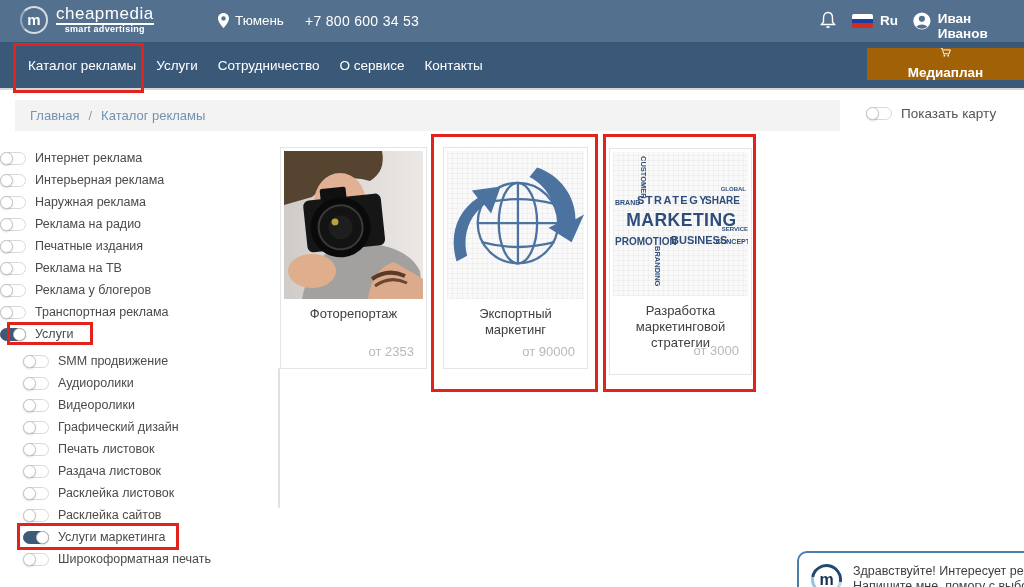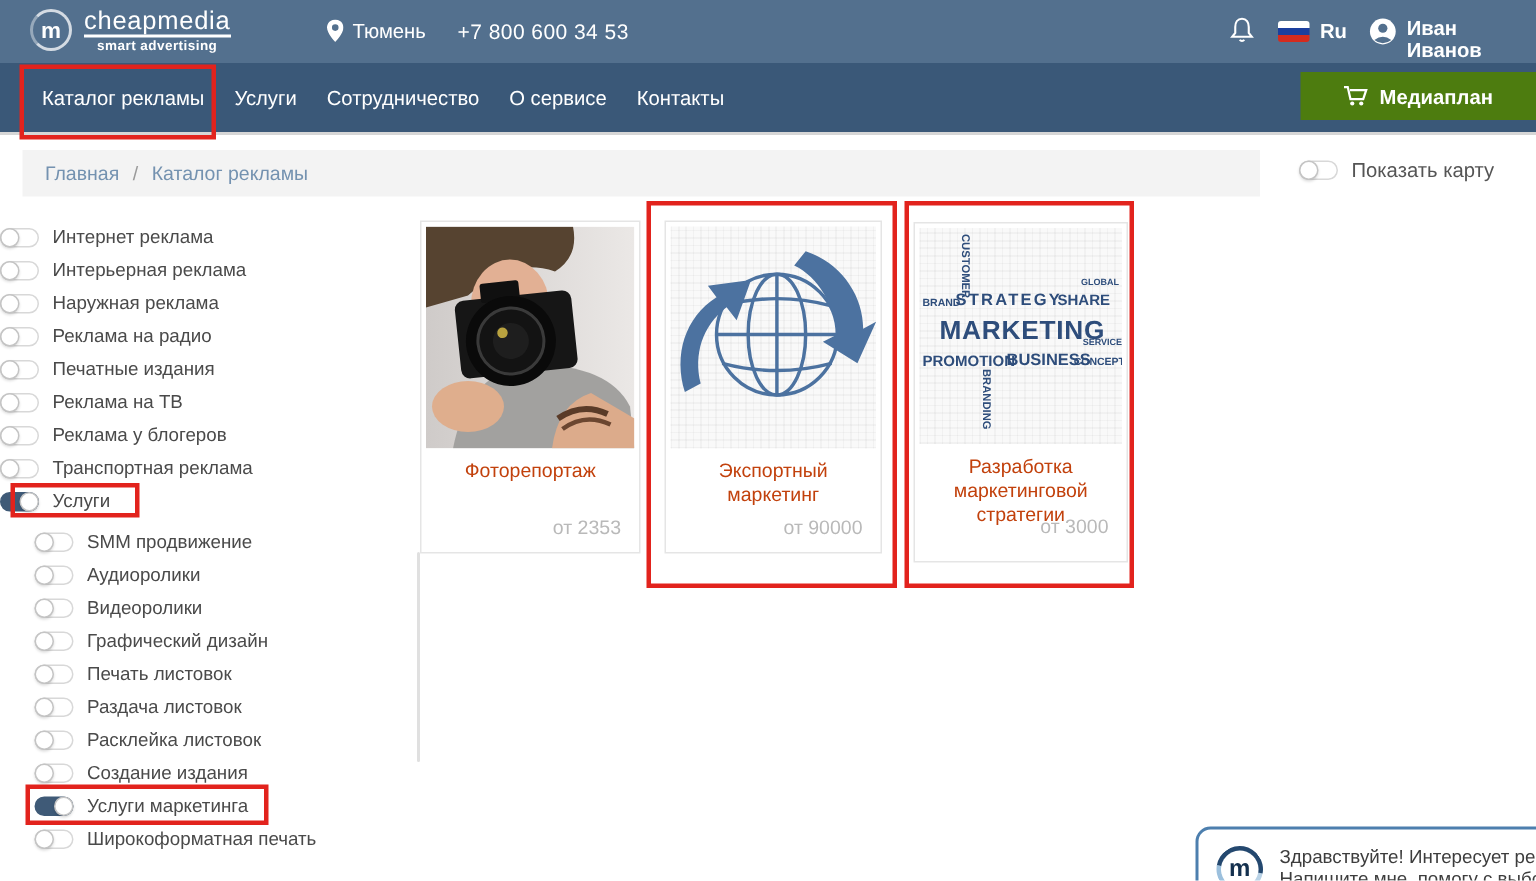--- a/index.html
+++ b/index.html
@@ -25,23 +25,23 @@
   .username { font-size:13.5px; font-weight:600; }
   
   .navbar { position:absolute; left:0; top:42px; width:1024px; height:46px; background:#3a5878; box-shadow:0 2px 0 #d6d6d6; z-index:2; }
   .nav-items { display:flex; gap:20px; padding-left:28px; height:46px; align-items:center; }
   .nav-item { color:#fff; font-size:13.5px; cursor:pointer; white-space:nowrap; }
   .search { position:absolute; left:613px; top:9px; width:227px; height:28px; display:flex; align-items:center; gap:8px;
     border-bottom:1px solid #8399ae; }
   .search input { flex:1; background:transparent; border:none; outline:none; font-size:13px; color:#d4dde6;
     font-family:"Liberation Sans",sans-serif; }
   .search input::placeholder { color:#9fb2c4; }
-  .btn-mediaplan { position:absolute; left:867px; top:6px; width:157px; height:32px; background:#4d7c0f; border:none;
+  .btn-mediaplan { position:absolute; left:867px; top:6px; width:157px; height:32px; background:#a16207; border:none;
     color:#fff; font-weight:bold; font-size:13.5px; display:flex; align-items:center; justify-content:center; gap:8px;
-    cursor:pointer; font-family:"Liberation Sans",sans-serif; }
+    cursor:pointer; font-family:"Liberation Sans",sans-serif;flex-direction:column; }
   
   .breadcrumb { position:absolute; left:15px; top:100px; width:825px; height:31px; background:#f3f3f3;
     display:flex; align-items:center; gap:9px; padding-left:15px; font-size:13px; }
   .crumb-link { color:#7492b0; cursor:pointer; }
   .crumb-sep { color:#9a9a9a; }
   
   .map-toggle { position:absolute; left:866px; top:106px; display:flex; align-items:center; gap:9px; font-size:13.5px; color:#555; }
   
   .toggle { position:relative; width:26px; height:13px; border-radius:8px; background:#fff; border:1px solid #d8d8d8;
     flex:0 0 auto; cursor:pointer; }
@@ -54,21 +54,21 @@
   .filter-row { display:flex; align-items:center; gap:9px; height:22px; }
   .filter-label { font-size:12.5px; color:#4a4a4a; white-space:nowrap; cursor:pointer; }
   .filters-sub { margin-left:23px; margin-top:5px; }
   .sidebar-scroll { position:absolute; left:278px; top:368px; width:2px; height:140px; background:#e0e0e0; border-radius:2px; }
   
   .card { position:absolute; background:#fff; border:1px solid #e5e5e5; text-align:center; cursor:pointer; z-index:1; }
   .card-img { margin:3px 3px 0 3px; height:148px; overflow:hidden; position:relative; }
   .grid-bg { background:#f9f9f9;
     background-image:repeating-linear-gradient(0deg, rgba(0,0,0,.03) 0 1px, transparent 1px 5px),
                      repeating-linear-gradient(90deg, rgba(0,0,0,.03) 0 1px, transparent 1px 5px); }
-  .card-title { font-size:13px; color:#c2410c; margin-top:7px; line-height:16px; padding:0 6px; cursor:pointer; }
+  .card-title { font-size:13px; color:#404040; margin-top:7px; line-height:16px; padding:0 6px; cursor:pointer; }
   .card-price { position:absolute; right:12px; bottom:9px; font-size:13px; color:#b9b9b9; }
   #card-1 { left:280px; top:147px; width:147px; height:222px; }
   #card-2 { left:443px; top:147px; width:145px; height:222px; }
   #card-3 { left:609px; top:148px; width:143px; height:227px; }
   #card-3 .card-img { height:144px; }
   #card-3 .card-price { bottom:16px; }
   
   .cloud { position:relative; width:137px; height:140px; margin:2px auto 0; color:#2e4d7b; font-weight:bold; }
   .cloud span { position:absolute; white-space:nowrap; }
   .w-marketing { left:0; top:56px; width:137px; font-size:17.5px; letter-spacing:.5px; text-align:center; }
@@ -261,21 +261,21 @@
     <div class="filter-row">
       <span class="toggle">
           <span class="knob"></span>
         </span>
       <span class="filter-label">Расклейка листовок</span>
     </div>
     <div class="filter-row">
       <span class="toggle">
           <span class="knob"></span>
         </span>
-      <span class="filter-label">Создание издания</span>
+      <span class="filter-label">Расклейка сайтов</span>
     </div>
     <div class="filter-row">
       <span class="toggle on">
           <span class="knob"></span>
         </span>
       <span class="filter-label">Услуги маркетинга</span>
     </div>
     <div class="filter-row">
       <span class="toggle">
           <span class="knob"></span>

